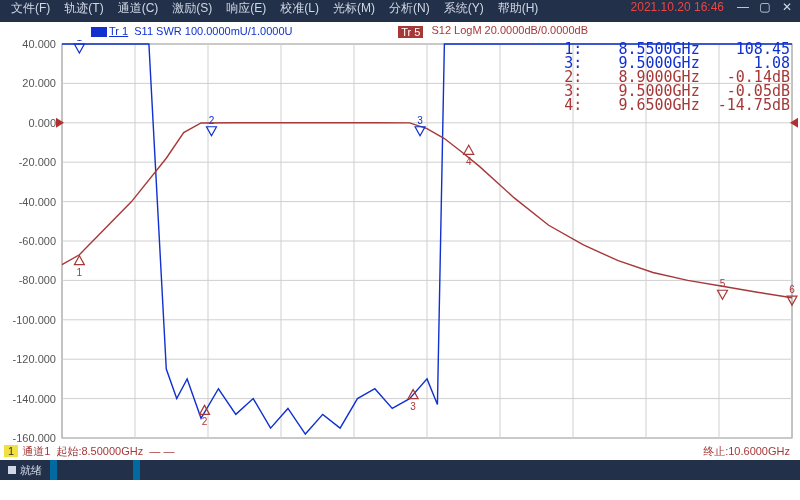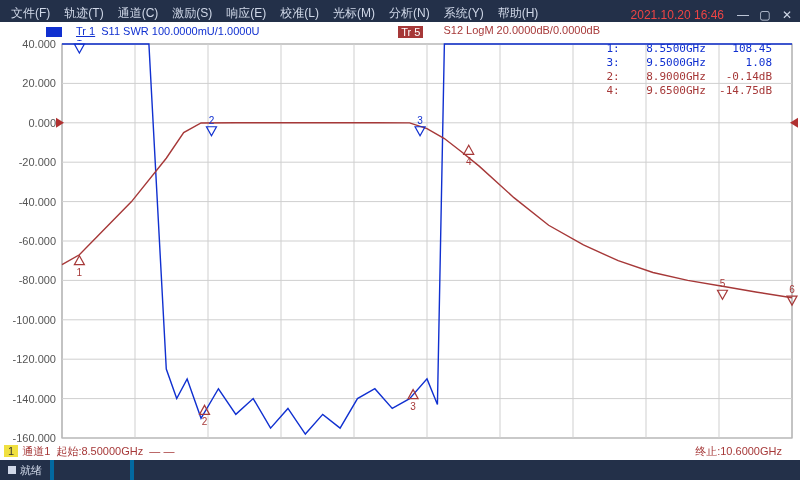--- a/index.html
+++ b/index.html
@@ -1,42 +1,42 @@
 <!DOCTYPE html>
 <html><head>
 <meta charset="utf-8">
 <style>
 html,body{margin:0;padding:0;width:800px;height:500px;background:#fff;font-family:"Microsoft YaHei",Arial,sans-serif;font-size:12px;overflow:hidden}
-#menubar{height:22px;background:#233049;color:#d0d8e8;display:flex;align-items:flex-end;padding:0 4px;font-size:12px}
+#menubar{height:22px;background:#233049;color:#d0d8e8;display:flex;align-items:flex-start;padding:0 4px;font-size:12px}
 .menu-item{padding:0 7px;cursor:pointer}
 #menubar .spacer{flex:1}
 #timestamp{padding:0 6px;color:#ef4444}
 .win-btn{width:18px;height:14px;margin-left:4px;display:flex;align-items:center;justify-content:center;color:#d0d8e8}
-#trace-hdr{height:18px;display:flex;padding-left:46px;align-items:center;font-size:11px}
+#trace-hdr{height:18px;display:flex;gap:12px;padding-left:91px;align-items:center;font-size:11px}
 .thdr{white-space:nowrap}
-.thdr .sw{display:inline-block;width:16px;height:10px;vertical-align:middle;margin-right:14px}
+.thdr .sw{display:inline-block;width:16px;height:10px;vertical-align:middle;margin-right:2px}
 .blue{color:#1030d0}.blue .sw{background:#1030d0}
 .red{color:#a63838}.red .sw{background:#a63838;color:#fff;padding:0 3px;width:auto;height:auto;font-size:11px}
 #plot-wrap{position:relative;height:420px}
 svg{position:absolute;inset:0}
 .ylab{font-size:11px;fill:#555;text-anchor:end}
 .grid line{stroke:#cfcfcf;stroke-width:1}
 .grid rect{fill:none;stroke:#888}
 .tr1{fill:none;stroke:#1030d0;stroke-width:1.4}
 .tr5{fill:none;stroke:#a63838;stroke-width:1.4}
 .mk text{font-size:10px;text-anchor:middle}
 .mk .t{fill:none;stroke-width:1.2}
-#marker-table{position:absolute;top:2px;right:28px;font-size:11px;line-height:14px;font-family:monospace;color:#333}
+#marker-table{position:absolute;top:2px;right:10px;font-size:15px;line-height:14px;font-family:monospace;color:#333}
 #marker-table .row{white-space:pre}
 .row.c1{color:#1030d0}.row.c5{color:#a63838}
 .ytri{fill:#b03030}
 #ch-line{position:absolute;bottom:0;left:0;right:0;height:18px;display:flex;align-items:center;font-size:11px;color:#a63838}
 #ch-badge{background:#f0e040;color:#333;padding:0 4px;margin:0 4px}
 #status{height:20px;background:#233049;color:#d0d8e8;display:flex;align-items:center;font-size:11px}
-.st-cell{padding:0 8px;border-right:4px solid #0369a1;height:100%;display:flex;align-items:center}
+.st-cell{padding:0 8px;border-right:7px solid #0369a1;height:100%;display:flex;align-items:center}
 .st-icon{display:inline-block;width:8px;height:8px;background:#d0d8e8;margin-right:4px}
 </style>
 </head>
 <body>
 
 <div id="menubar">
   <span id="menu-slot"><span class="menu-item">文件(F)</span><span class="menu-item">轨迹(T)</span><span class="menu-item">通道(C)</span><span class="menu-item">激励(S)</span><span class="menu-item">响应(E)</span><span class="menu-item">校准(L)</span><span class="menu-item">光标(M)</span><span class="menu-item">分析(N)</span><span class="menu-item">系统(Y)</span><span class="menu-item">帮助(H)</span></span>
   <span class="spacer"></span>
   <span id="timestamp">2021.10.20 16:46</span>
   <span class="win-btn">—</span>
@@ -125,29 +125,30 @@
       </g>
       <g class="mk">
         <polygon points="787,256.15999999999997 797,256.15999999999997 792,265.15999999999997" class="t" stroke="#a63838"></polygon>
         <text x="792" y="253.15999999999997" fill="#a63838">6</text>
       </g>
     </svg>
   <div id="marker-table">
       <div class="row c1"> 1:    8.5500GHz    108.45</div>
       <div class="row c1"> 3:    9.5000GHz      1.08</div>
       <div class="row c5"> 2:    8.9000GHz   -0.14dB</div>
+      <div class="row c5"> 3:    9.5000GHz   -0.05dB</div>
       <div class="row c5"> 4:    9.6500GHz  -14.75dB</div>
     </div>
   <div id="ch-line">
     <span id="ch-badge">1</span>
     <span>通道1</span>&nbsp;&nbsp;
     <span>起始:8.50000GHz</span>&nbsp;&nbsp;
     <span>— —</span>
     <span style="flex:1"></span>
-    <span style="padding-right:18px">终止:10.6000GHz</span>
+    <span style="padding-right:10px">终止:10.6000GHz</span>
   </div>
 </div>
 
 <div id="status">
   <div class="st-cell">
       <span class="st-icon"></span>
       <span>就绪</span>
     </div>
   <div class="st-cell" style="flex:0 0 60px"></div>
 </div>

